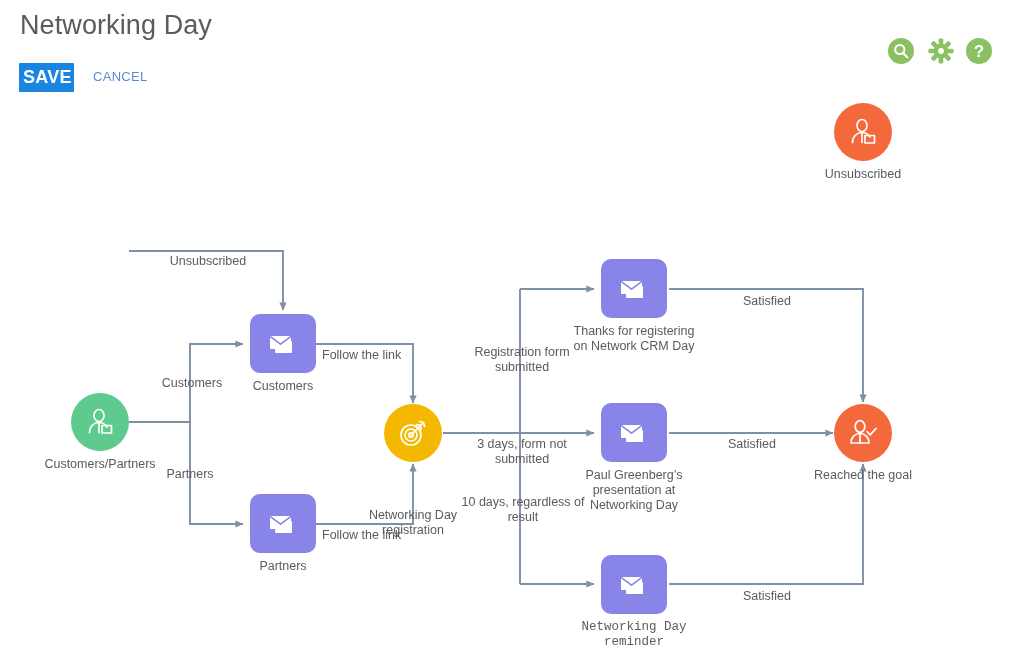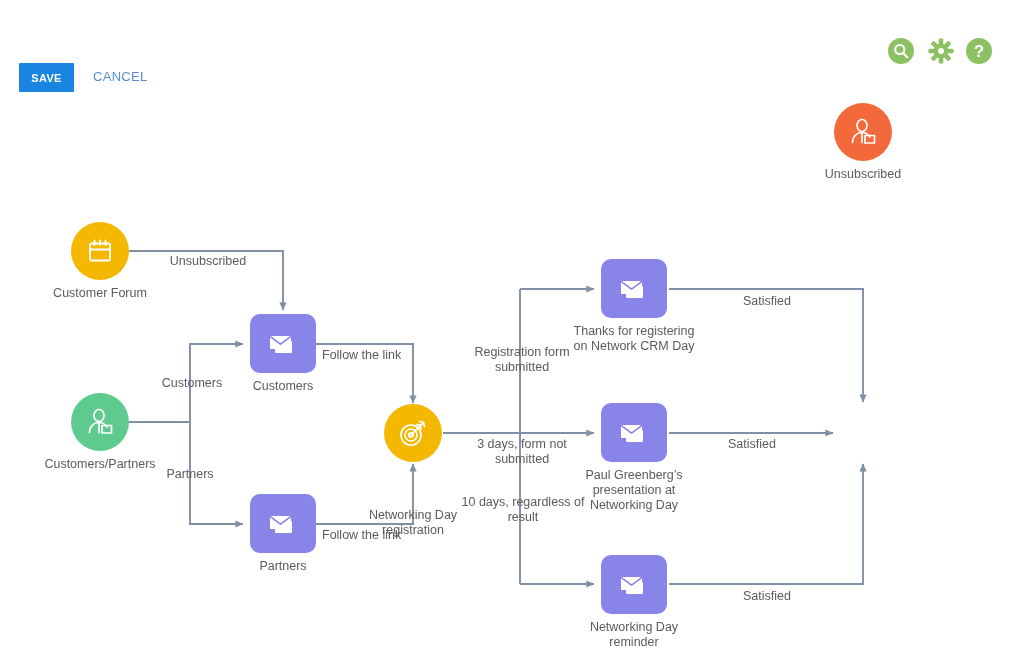--- a/index.html
+++ b/index.html
@@ -31,21 +31,21 @@
     white-space: nowrap;
   }
   #save-button {
     position: absolute;
     left: 19px;
     top: 63px;
     width: 55px;
     height: 29px;
     background: #1a85e0;
     color: #ffffff;
-    font-size: 11px;
+    font-size: 18px;
     font-weight: 700;
     letter-spacing: 0.3px;
     border: none;
     border-radius: 1px;
     cursor: pointer;
     padding: 4px;
     font-family: "Liberation Sans", sans-serif;
   }
   #cancel-button {
     position: absolute;
@@ -142,20 +142,21 @@
   .edge-label.wrap {
     white-space: normal;
     text-align: center;
   }
 </style>
 </head>
 <body>
 
 <div id="app">
 
+  <div id="page-title">Networking Day</div>
 
   <button id="save-button">SAVE</button>
   <button id="cancel-button">CANCEL</button>
 
   <div class="hdr-icon" id="search-icon">
     <svg width="26" height="26" viewBox="0 0 26 26">
       <circle cx="13" cy="13" r="13" fill="#8cc163"></circle>
       <circle cx="11.8" cy="11.5" r="4.6" fill="none" stroke="#ffffff" stroke-width="2"></circle>
       <line x1="15.3" y1="15.2" x2="19.2" y2="19.2" stroke="#ffffff" stroke-width="2.3" stroke-linecap="round"></line>
     </svg>
@@ -253,34 +254,20 @@
             <ellipse cx="14" cy="8.5" rx="5" ry="6"></ellipse>
             <path d="M4.5,25.5 C4.5,19.5 8.8,15.5 14,15.5 C17.4,15.5 20.3,17.2 22,20"></path>
             <path d="M14,15.8 L14,25.5"></path>
             <rect x="17" y="18.5" width="9.5" height="7.5"></rect>
           </g>
         </svg>
       </div>
       <div class="node-label">Unsubscribed</div>
     </div>
 
-    <div class="node" style="left:71px; top:222px;">
-      <div class="node-shape circle-shape" style="background:#f5b800;">
-        <svg width="30" height="30" viewBox="0 0 30 30">
-          <g fill="none" stroke="#ffffff" stroke-width="1.8" stroke-linejoin="round" stroke-linecap="round">
-            <rect x="5" y="7.5" width="20" height="17" rx="1.5"></rect>
-            <line x1="5" y1="13.5" x2="25" y2="13.5"></line>
-            <line x1="9.5" y1="4.5" x2="9.5" y2="9"></line>
-            <line x1="15" y1="4.5" x2="15" y2="9"></line>
-            <line x1="20.5" y1="4.5" x2="20.5" y2="9"></line>
-          </g>
-        </svg>
-      </div>
-      <div class="node-label">Customer Forum</div>
-    </div>
 
     <div class="node" style="left:71px; top:393px;">
       <div class="node-shape circle-shape" style="background:#5fca8d;">
         <svg width="30" height="30" viewBox="0 0 30 30">
           <g fill="none" stroke="#ffffff" stroke-width="1.7" stroke-linejoin="round" stroke-linecap="round">
             <ellipse cx="14" cy="8.5" rx="5" ry="6"></ellipse>
             <path d="M4.5,25.5 C4.5,19.5 8.8,15.5 14,15.5 C17.4,15.5 20.3,17.2 22,20"></path>
             <path d="M14,15.8 L14,25.5"></path>
             <rect x="17" y="18.5" width="9.5" height="7.5"></rect>
           </g>
@@ -351,18 +338,31 @@
     </div>
 
     <div class="node" style="left:601px; top:555px;">
       <div class="node-shape rect-shape" style="background:#8884e8;">
         <svg width="34" height="30" viewBox="0 0 34 30">
           <rect x="9" y="12" width="17" height="12" rx="1" fill="#ffffff"></rect>
           <path d="M4,7 h21 v13 h-21 z" fill="#ffffff"></path>
           <path d="M4,7.4 L14.5,15.2 L25,7.4" fill="none" stroke="#8884e8" stroke-width="1.6" stroke-linejoin="round"></path>
         </svg>
       </div>
-      <div class="node-label wrap" style="width:130px;">Networking Day reminder</div>
-    </div>
-
+      <div class="node-label wrap" style="width:130px;font-family:Liberation Mono, monospace;">Networking Day reminder</div>
+    </div>
+
+    <div class="node" style="left:834px; top:404px;">
+      <div class="node-shape circle-shape" style="background:#f4693c;">
+        <svg width="32" height="32" viewBox="0 0 32 32">
+          <g fill="none" stroke="#ffffff" stroke-width="1.7" stroke-linejoin="round" stroke-linecap="round">
+            <ellipse cx="13" cy="9.5" rx="4.8" ry="5.8"></ellipse>
+            <path d="M4,26 C4,20.2 8,16.5 13,16.5 C18,16.5 22,20.2 22,26 z"></path>
+            <path d="M13,16.8 L13,26"></path>
+            <path d="M20,14.5 L23.2,17.8 L29,11.5"></path>
+          </g>
+        </svg>
+      </div>
+      <div class="node-label">Reached the goal</div>
+    </div>
 
   </div>
 </div>
 
 </body></html>

